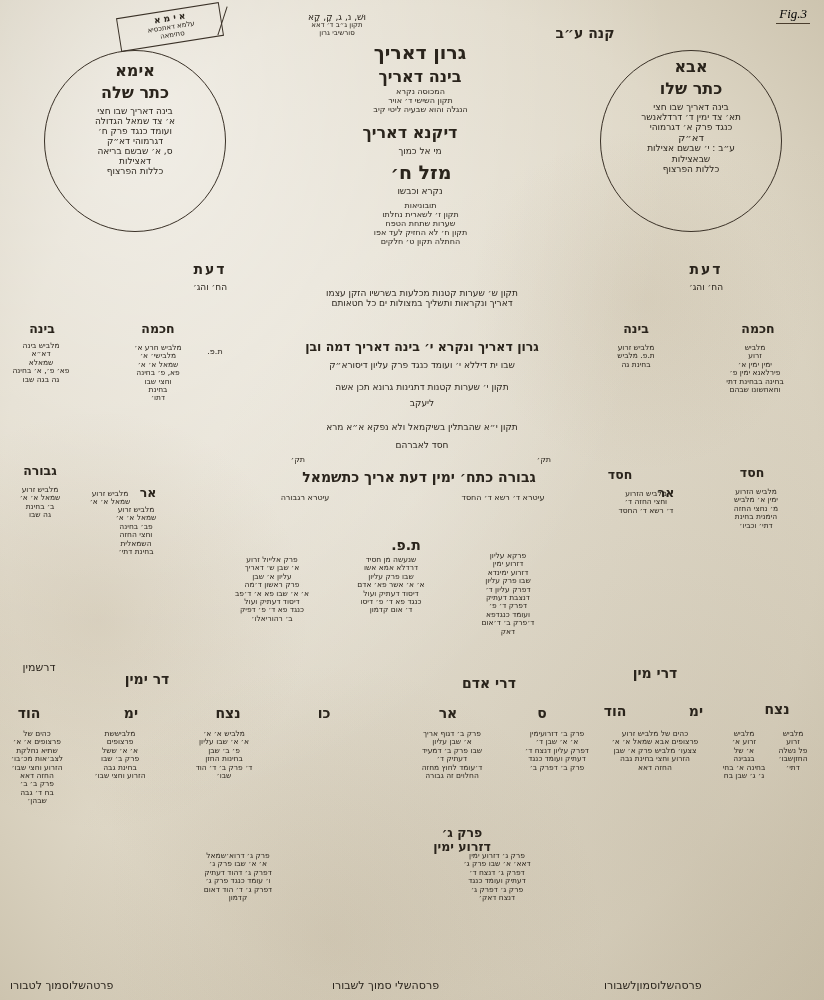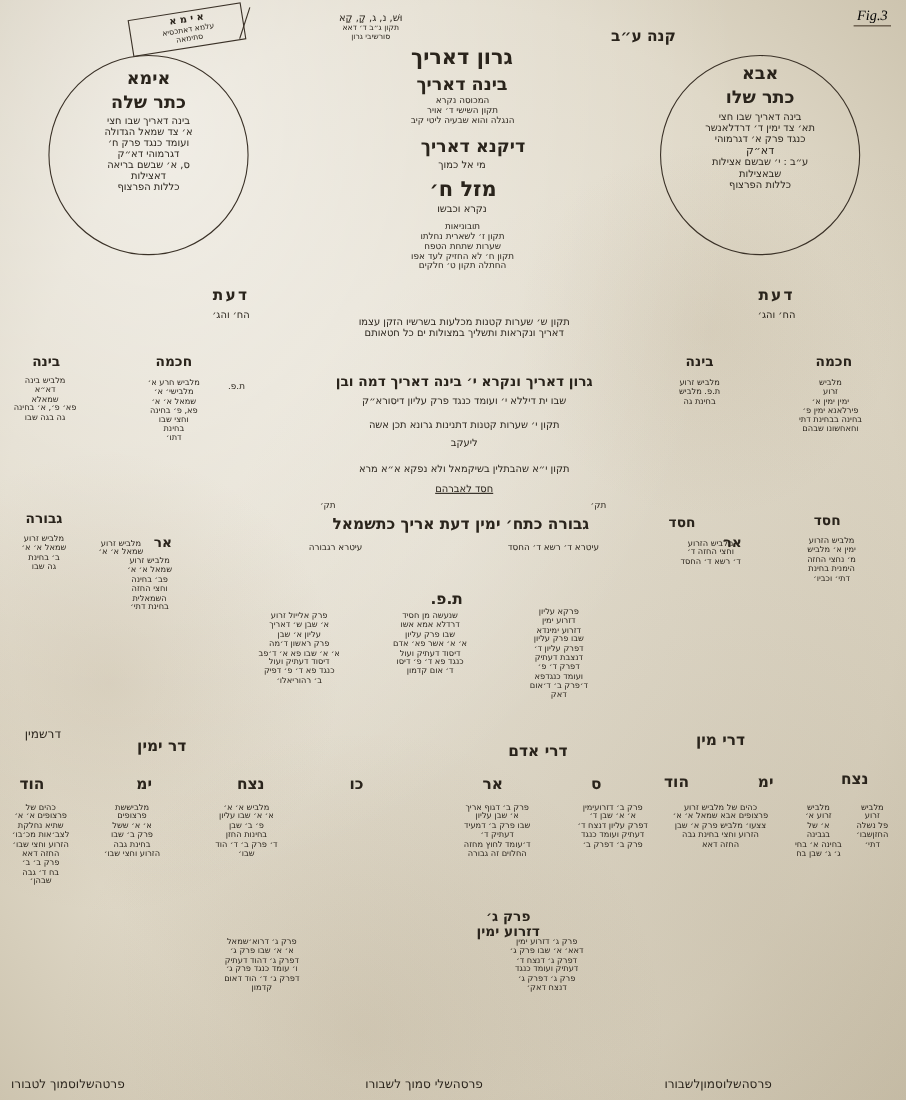--- a/index.html
+++ b/index.html
@@ -100,21 +100,21 @@
   </div>
 
   <div class="blk hb ink t19 bold" style="left:330px;top:42px;width:180px;">גרון דאריך</div>
   <div class="blk hb ink t16 bold" style="left:330px;top:68px;width:180px;">בינה דאריך</div>
   <div class="blk hb ink" style="left:318px;top:88px;width:205px;">
     <span class="w t8">המכוסה נקרא</span>
     <span class="w t8">תקון השישי ד׳ אויר</span>
     <span class="w t8">הנגלה  והוא שבעיה  ליטי קיב</span>
   </div>
 
-  <div class="blk hb ink t16 bold" style="left:340px;top:124px;width:180px;">דיקנא דאריך</div>
+  <div class="blk hb ink t16 bold" style="left:320px;top:124px;width:180px;">דיקנא דאריך</div>
   <div class="blk hb ink t9" style="left:330px;top:146px;width:180px;">מי אל כמוך</div>
 
   <div class="blk hb ink t19 bold" style="left:356px;top:162px;width:130px;">מזל ח׳</div>
   <div class="blk hb ink t9" style="left:330px;top:186px;width:180px;">נקרא  וכבשו</div>
   <div class="blk hb ink" style="left:318px;top:202px;width:205px;">
     <span class="w t8">תובוניאות</span>
     <span class="w t8">תקון ז׳ לשארית נחלתו</span>
     <span class="w t8">שערות שתחת הטפח</span>
     <span class="w t8">תקון ח׳ לא החזיק לעד אפו</span>
     <span class="w t8">החתלה תקון ט׳ חלקים</span>
@@ -176,21 +176,21 @@
     <span class="w t75">וחצי שבו</span>
     <span class="w t75">בחינת</span>
     <span class="w t75">דתו׳</span>
   </div>
 
   <div class="blk hb ink t12 bold" style="left:252px;top:340px;width:340px;">גרון דאריך ונקרא י׳ בינה דאריך דמה ובן</div>
   <div class="blk hb ink t9" style="left:246px;top:360px;width:352px;">שבו ית דיללא י׳ ועומד כנגד פרק עליון דיסורא״ק</div>
   <div class="blk hb ink t9" style="left:246px;top:382px;width:352px;">תקון י׳ שערות קטנות דתנינות גרונא תכן אשה</div>
   <div class="blk hb ink t9" style="left:246px;top:398px;width:352px;">ליעקב</div>
   <div class="blk hb ink t9" style="left:246px;top:422px;width:352px;">תקון י״א שהבתלין בשיקמאל ולא נפקא א״א מרא</div>
-  <div class="blk hb ink t9" style="left:246px;top:440px;width:352px;text-decoration:underline;">חסד לאברהם</div>
+  <div class="blk hb ink t9" style="left:246px;top:440px;width:352px;">חסד לאברהם</div>
 
   <div class="blk hb ink t12 bold" style="left:596px;top:322px;width:80px;">בינה</div>
   <div class="blk hb ink" style="left:590px;top:344px;width:92px;">
     <span class="w t75">מלביש  זרוע</span>
     <span class="w t75">ת.פ.  מלביש</span>
     <span class="w t75">בחינת גה</span>
   </div>
 
   <div class="blk hb ink t12 bold" style="left:716px;top:322px;width:84px;">חכמה</div>
   <div class="blk hb ink" style="left:700px;top:344px;width:110px;">

